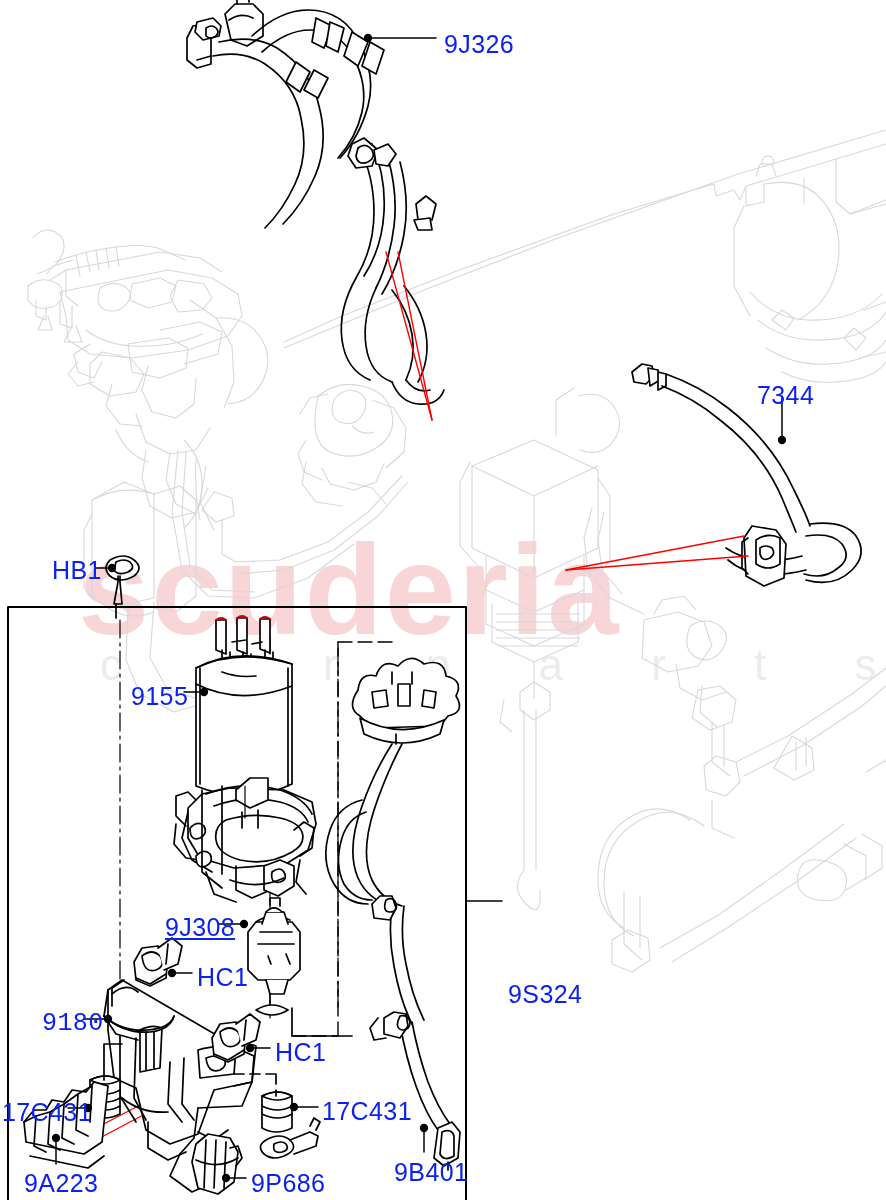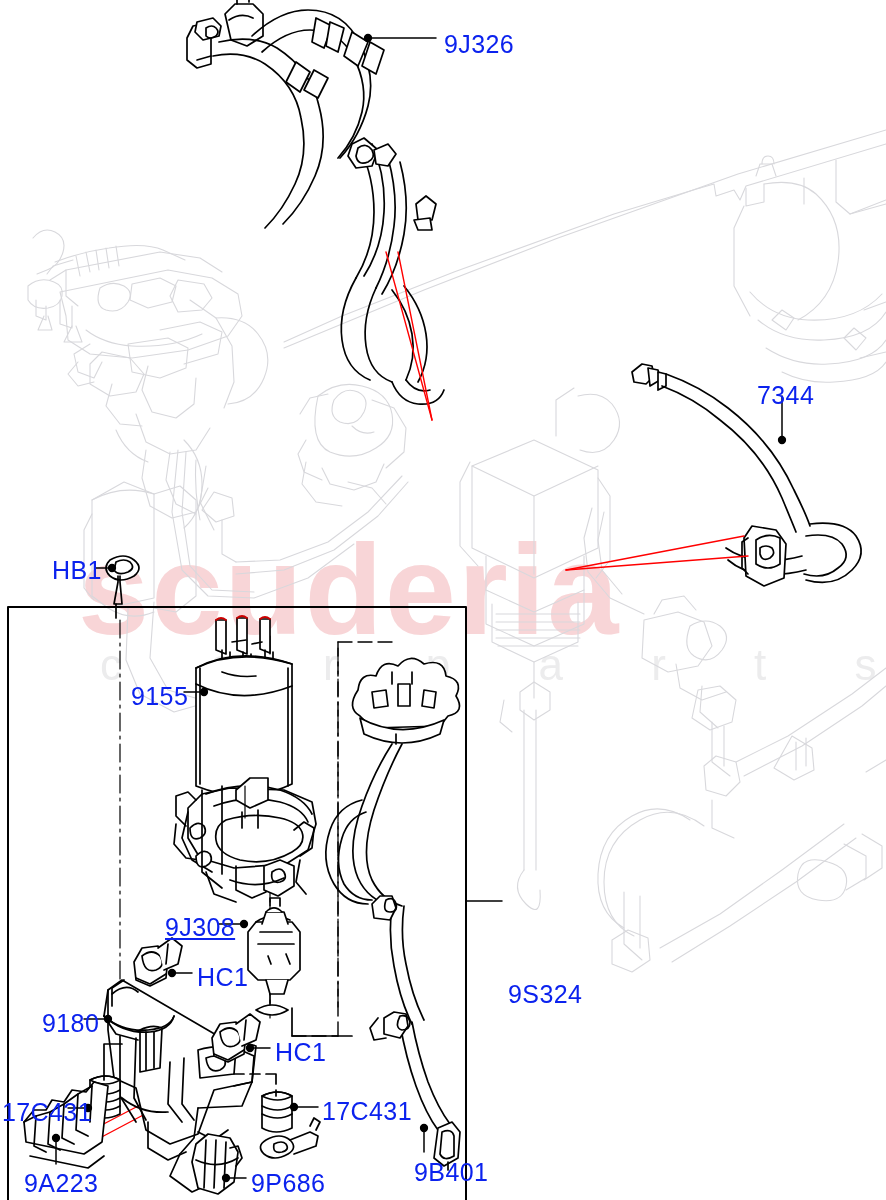--- a/index.html
+++ b/index.html
@@ -497,21 +497,21 @@
     </g>
   </svg>
 
   <div class="lbl" style="left:444px;top:30px;">9J326</div>
   <div class="lbl" style="left:757px;top:381px;">7344</div>
   <div class="lbl" style="left:52px;top:556px;text-align:right;">HB1</div>
   <div class="lbl" style="left:131px;top:682px;">9155</div>
   <div class="lbl" style="left:508px;top:940px;margin-top:40px;">9S324</div>
   <div class="lbl" style="left:165px;top:913px;text-decoration:underline;">9J308</div>
   <div class="lbl" style="left:197px;top:963px;">HC1</div>
-  <div class="lbl" style="left:42px;top:1009px;">9180</div>
+  <div class="lbl" style="left:42px;top:1009px;font-family:Liberation Mono, monospace;">9180</div>
   <div class="lbl" style="left:275px;top:1038px;">HC1</div>
   <div class="lbl" style="left:2px;top:1098px;">17C431</div>
   <div class="lbl" style="left:322px;top:1097px;">17C431</div>
   <div class="lbl" style="left:24px;top:1169px;">9A223</div>
   <div class="lbl" style="left:251px;top:1169px;">9P686</div>
-  <div class="lbl" style="left:394px;top:1158px;margin-left:20px;">9B401</div>
+  <div class="lbl" style="left:394px;top:1158px;">9B401</div>
 
 </div>
 
 </body></html>

